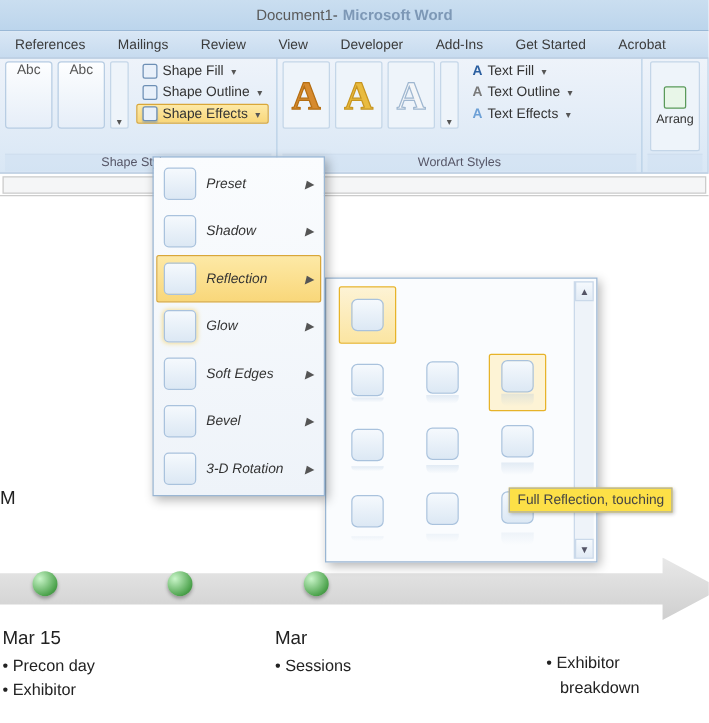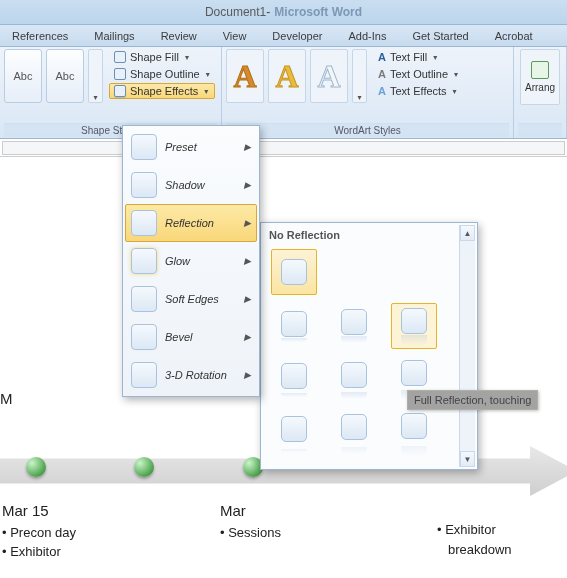--- a/index.html
+++ b/index.html
@@ -13,36 +13,36 @@
   
   .tabs { height: 22px; background: linear-gradient(#d9e7f5, #c7dbef); display: flex; align-items: center; padding: 0 12px; gap: 26px; border-bottom: 1px solid #9bb6d3; font-size: 11px; color: #3b3b3b; }
   .tab { cursor: default; }
 
   
   .ribbon { height: 92px; background: linear-gradient(#eef3fa, #d9e7f5); border-bottom: 1px solid #9bb6d3; display: flex; }
   .group { border-right: 1px solid #b8cfe6; display: flex; flex-direction: column; justify-content: space-between; padding: 2px 4px 1px 4px; }
   .group-body { display: flex; align-items: flex-start; gap: 4px; flex: 1; }
   .group-label { text-align: center; font-size: 10px; color: #556; background: rgba(200,220,240,0.3); border-top: 1px solid #d0dfef; padding: 1px 0; }
 
-  .swatch { width: 38px; height: 54px; border: 1px solid #b8cde3; background: linear-gradient(#fdfeff, #e6eef8); border-radius: 3px; display: flex; align-items: center; justify-content: center; font-size: 11px; color: #555; }
+  .swatch { width: 38px; height: 54px; border: 1px solid #b8cde3; background: linear-gradient(#fdfeff, #e6eef8); border-radius: 3px; display: flex; align-items: flex-start; justify-content: center; font-size: 11px; color: #555; }
 
   .stack { display: flex; flex-direction: column; gap: 1px; }
   .ribbon-btn { display: flex; align-items: center; gap: 4px; padding: 2px 5px; font-size: 11px; color: #333; border-radius: 2px; }
   .ribbon-btn .dd { font-size: 8px; color: #555; margin-left: 2px; }
   .ribbon-btn.active { background: linear-gradient(#fde9a6, #f9d77a); border: 1px solid #d9a738; padding: 1px 4px; }
 
   .icon-sq { width: 12px; height: 12px; border: 1px solid #6d8fb5; background: #e8f0fa; border-radius: 2px; display: inline-block; flex-shrink: 0; }
   .icon-sq.green { border-color: #5a9a5a; background: #e8f6e8; }
   .icon-sq.eff { border-radius: 2px; box-shadow: 0 1px 1px rgba(100,140,190,.4); }
 
   .letter-a { width: 38px; height: 54px; border: 1px solid #c4d6e8; background: #eef4fa; border-radius: 2px; display: flex; align-items: center; justify-content: center; font-size: 32px; font-weight: bold; font-family: "Times New Roman", serif; }
 
   .gal-dd { width: 15px; height: 54px; border: 1px solid #c4d6e8; background: #eef4fa; display: flex; flex-direction: column; align-items: center; justify-content: flex-end; font-size: 8px; color: #555; border-radius: 2px; }
 
-  .arrange-btn { width: 40px; height: 56px; border: 1px solid #c4d6e8; background: #eef4fa; border-radius: 2px; display: flex; flex-direction: column; align-items: center; justify-content: center; gap: 3px; font-size: 10px; }
+  .arrange-btn { width: 40px; height: 72px; border: 1px solid #c4d6e8; background: #eef4fa; border-radius: 2px; display: flex; flex-direction: column; align-items: center; justify-content: center; gap: 3px; font-size: 10px; }
 
   
   .ruler { height: 18px; background: #fff; border-bottom: 1px solid #ccc; display: flex; align-items: center; padding: 0 2px; }
   .ruler-inner { flex: 1; height: 14px; background: #f5f6f7; border: 1px solid #ccc; position: relative; overflow: hidden; }
 
   
   .dropdown { position: absolute; left: 122px; top: 125px; width: 138px; background: linear-gradient(#fafcfe, #eef3f9); border: 1px solid #9ab6d3; box-shadow: 2px 3px 8px rgba(0,0,0,.3); z-index: 10; padding: 2px; font-style: italic; }
   .dd-item { display: flex; align-items: center; gap: 8px; padding: 6px 6px; border-radius: 2px; position: relative; }
   .dd-item .arrow { margin-left: auto; font-size: 9px; color: #555; }
   .dd-item.sel { background: linear-gradient(#fde9a6, #f9d77a); border: 1px solid #d9a738; padding: 5px 5px; text-align: right; }
@@ -55,21 +55,21 @@
   .gal-row { display: flex; gap: 14px; padding: 4px 8px; }
   .gal-cell { width: 46px; height: 46px; display: flex; flex-direction: column; align-items: center; justify-content: center; border: 1px solid transparent; border-radius: 2px; }
   .gal-cell.sel { border: 1px solid #e7b329; background: linear-gradient(#fdf3d5, #fbe5a2); }
   .gal-cell.hov { border: 1px solid #e7b329; background: #fdf3d5; }
   .gal-shape { width: 26px; height: 26px; border: 1px solid #a9c2dd; border-radius: 5px; background: linear-gradient(#f5f9fd, #dce8f4); }
   .gal-reflect { width: 26px; height: 10px; border-radius: 0 0 5px 5px; background: linear-gradient(rgba(169,194,221,.3), transparent); margin-top: 1px; }
   .gallery .scroll { position: absolute; right: 2px; top: 2px; bottom: 2px; width: 16px; background: #eef3f9; border-left: 1px solid #cad9ea; }
   .scroll .up, .scroll .down { height: 16px; display: flex; align-items: center; justify-content: center; font-size: 8px; color: #556; background: linear-gradient(#f5f9fd,#e2ebf5); border: 1px solid #cad9ea; }
   .scroll .down { position: absolute; bottom: 0; left: 0; right: 0; }
 
-  .tooltip { position: absolute; left: 407px; top: 390px; background: #a3a3a3; border: 1px solid #b0b0a0; padding: 3px 6px; font-size: 11px; color: #444; box-shadow: 1px 1px 3px rgba(0,0,0,.25); z-index: 12; white-space: nowrap; }
+  .tooltip { position: absolute; left: 407px; top: 390px; background: #fde047; border: 1px solid #b0b0a0; padding: 3px 6px; font-size: 11px; color: #444; box-shadow: 1px 1px 3px rgba(0,0,0,.25); z-index: 12; white-space: nowrap; }
 
   
   .doc-area { position: absolute; left: 0; top: 160px; right: 0; bottom: 0; background: #fff; z-index: 1; }
   .arrow-shape { position: absolute; left: -10px; top: 286px; right: -10px; height: 50px; background: linear-gradient(#e8e8e8, #cfcfcf); clip-path: polygon(0 25%, 92% 25%, 92% 0, 100% 50%, 92% 100%, 92% 75%, 0 75%); }
   .sphere { position: absolute; width: 20px; height: 20px; border-radius: 50%; background: radial-gradient(circle at 30% 30%, #c9f5c9, #4da34d 70%, #2f6f2f); box-shadow: 0 2px 3px rgba(0,0,0,.3); }
   .col-block { position: absolute; font-size: 13px; color: #222; line-height: 1.5; }
   .col-block .hd { font-size: 15px; }
   .col-block .bul::before { content: "• "; }
 </style>
 </head>
@@ -223,21 +223,20 @@
     <span class="arrow">▶</span>
   </div>
   <div class="dd-item">
     <span class="dd-icon"></span>
     <span class="dd-text">3-D Rotation</span>
     <span class="arrow">▶</span>
   </div>
 </div>
 
 <div class="gallery">
-  <div class="gal-hdr">No Reflection</div>
   <div class="gal-row">
     <div class="gal-cell sel">
       <div class="gal-shape"></div>
     </div>
   </div>
   <div class="gal-row">
     <div class="gal-cell">
         <div class="gal-shape"></div>
         <div class="gal-reflect" style="height:4px"></div>
       </div>

